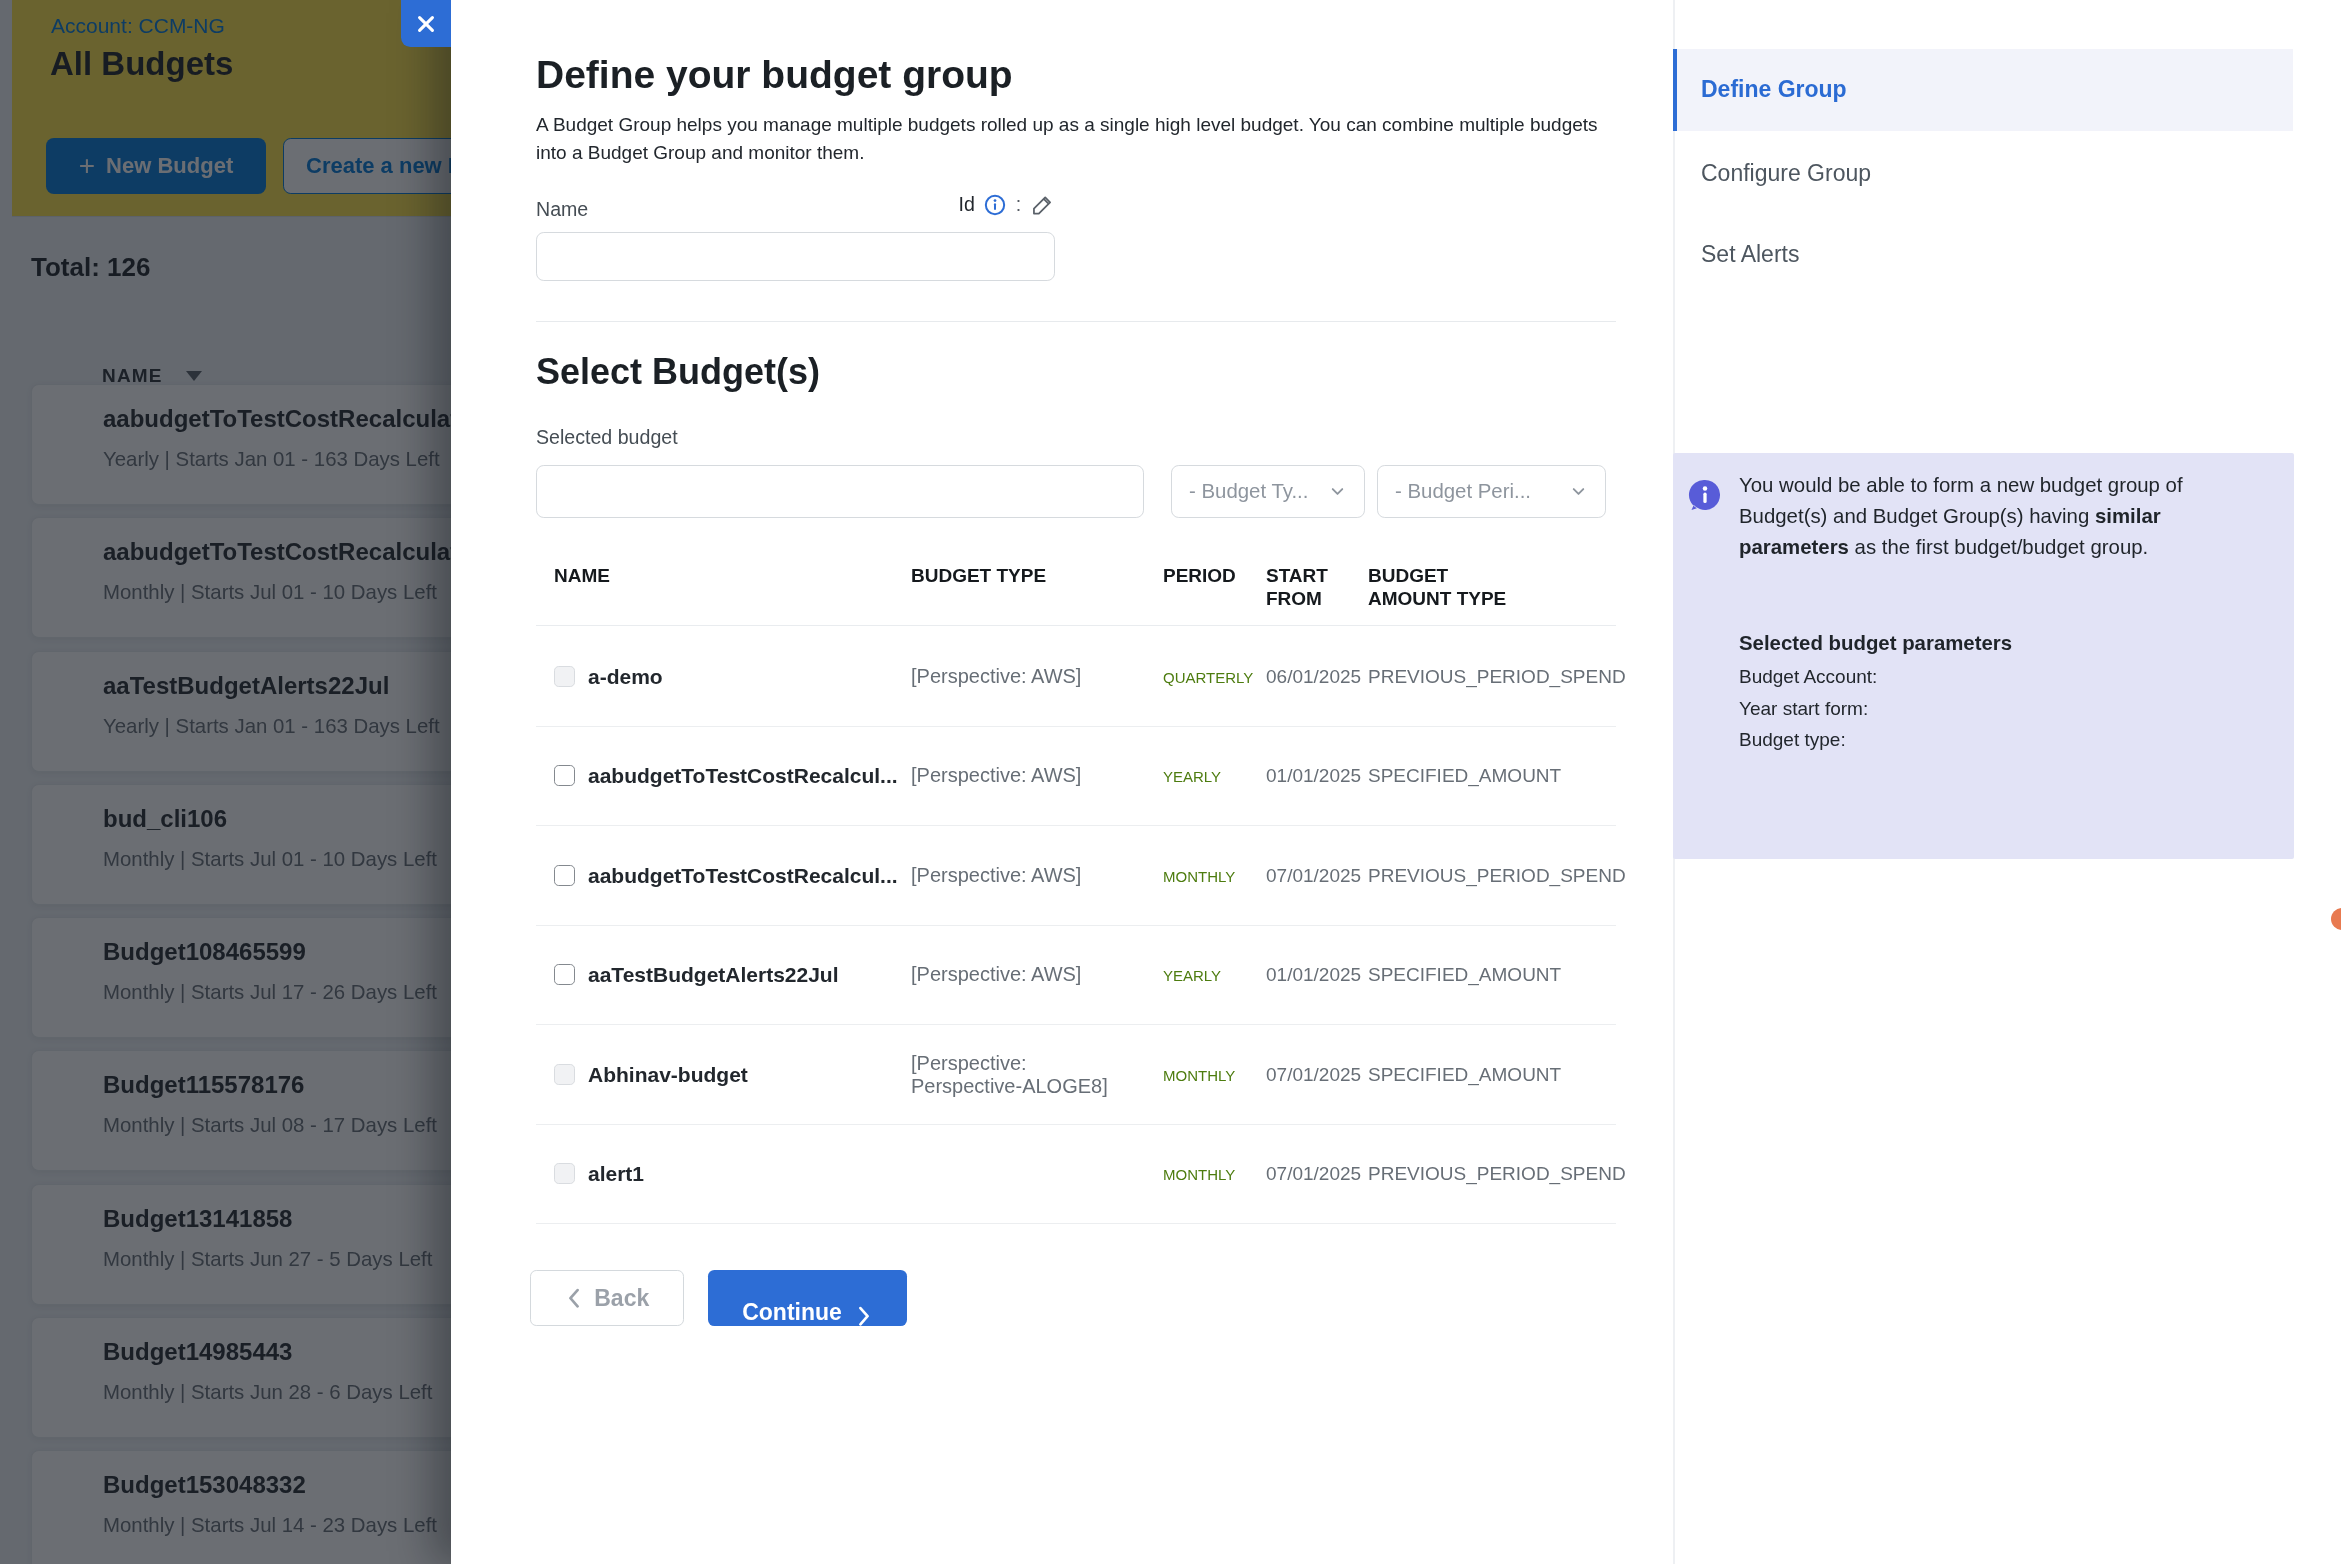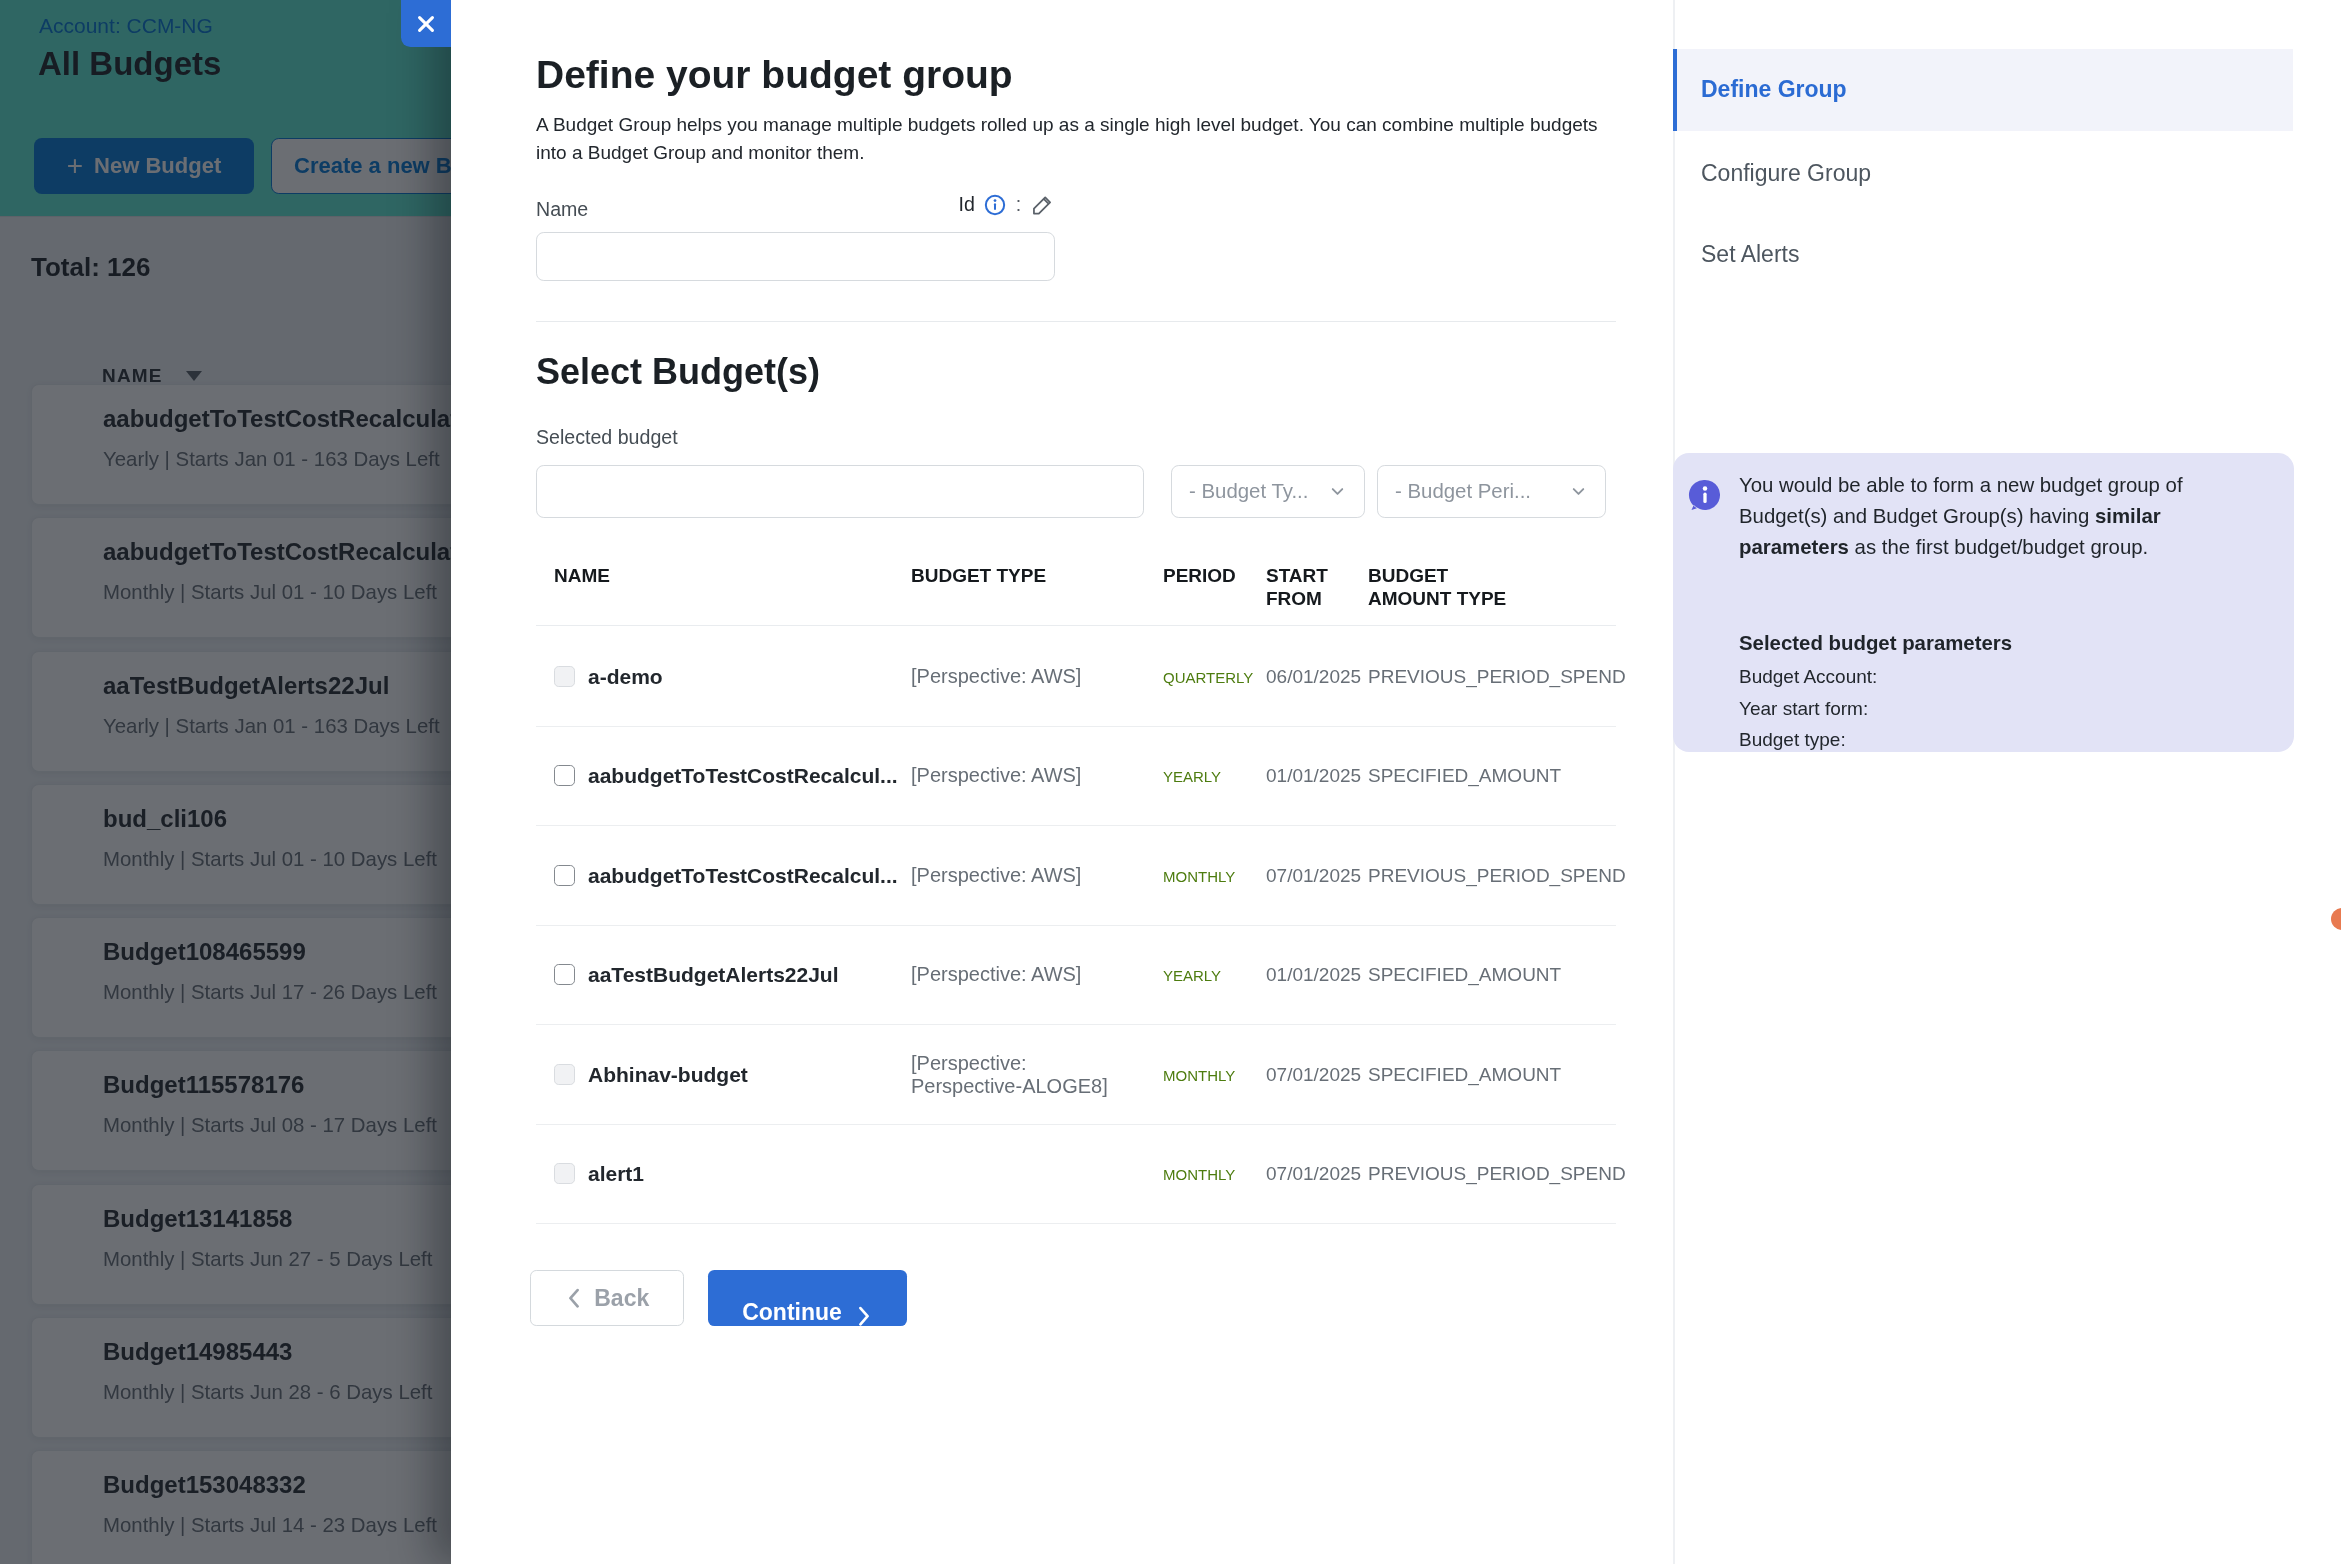--- a/index.html
+++ b/index.html
@@ -2,21 +2,21 @@
 <html style="font-size:12.5px"><head>
 <meta charset="utf-8">
 <style>
   * { margin:0; padding:0; box-sizing:border-box; }
   html,body { background:#ffffff; }
   body { font-family:"Liberation Sans", sans-serif; }
   #app { position:relative; width:2342px; height:1564px; overflow:hidden; background:#ffffff; }
 
   
   .left-page { position:absolute; left:0; top:0; width:486px; height:1564px; background:#eef1f4; overflow:hidden; }
-  .lp-top { position:absolute; left:0; top:0; width:486px; height:217px; background:#5eead4; border-bottom:1.6px solid #d9dee3; }
+  .lp-top { position:absolute; left:12px; top:0; width:486px; height:217px; background:#fde047; border-bottom:1.6px solid #d9dee3; }
   .account-link { position:absolute; left:39px; top:14px; font-size:21px; color:#0278d5; }
   .lp-title { position:absolute; left:38px; top:45px; font-size:33px; font-weight:700; color:#1d2227; }
   .btn-new { position:absolute; left:34px; top:138px; height:56px; width:220px; background:#0278d5; border:none; border-radius:7.8px; color:#ffffff; font-size:22px; font-weight:600; display:flex; align-items:center; justify-content:center; gap:11px; font-family:inherit; }
   .btn-new .plus { font-size:28px; font-weight:400; line-height:1; }
   .btn-create { position:absolute; left:271px; top:138px; height:56px; width:205px; background:#ffffff; border:1.6px solid #0278d5; border-radius:7.8px; color:#0278d5; font-size:22px; font-weight:600; display:flex; align-items:center; padding-left:22px; white-space:nowrap; overflow:hidden; font-family:inherit; }
   .lp-total { position:absolute; left:31px; top:252px; font-size:26px; font-weight:700; color:#1d2227; }
   .lp-colhdr { position:absolute; left:102px; top:365px; font-size:19px; font-weight:700; letter-spacing:1.2px; color:#2a2f35; display:flex; align-items:center; }
   .sort-caret { display:inline-block; width:0; height:0; margin-left:23.5px; border-left:8.6px solid transparent; border-right:8.6px solid transparent; border-top:10.2px solid #555d64; }
   .budget-card { position:absolute; left:31px; width:470px; height:121px; background:#ffffff; border:0.8px solid #e4e8ec; border-radius:7.8px; box-shadow:0 1.6px 6.3px rgba(40,50,60,0.07); }
   .bc-name { position:absolute; left:71px; top:20.4px; font-size:24px; font-weight:600; color:#242a30; white-space:nowrap; }
@@ -68,21 +68,21 @@
   
   .side-border { position:absolute; left:1673px; top:0; width:1.6px; height:1564px; background:#eef0f3; z-index:12; }
   .step-active-bg { position:absolute; left:1674px; top:49px; width:619px; height:82px; background:#f2f3fa; z-index:12; }
   .step-indicator { position:absolute; left:1673px; top:49px; width:3.9px; height:82px; background:#2d6dd5; z-index:13; }
   .step { position:absolute; left:1701px; font-size:23px; color:#4d565f; z-index:13; cursor:pointer; }
   .step-1 { top:76px; font-weight:700; color:#2b6bd3; }
   .step-2 { top:160px; }
   .step-3 { top:241px; }
 
   
-  .info-box { position:absolute; left:1673px; top:453px; width:621px; height:299px; background:#e2e3f6; border-radius:16px; z-index:12; }
+  .info-box { position:absolute; left:1673px; top:453px; width:621px; height:406px; background:#e2e3f6; border-radius:2px; z-index:12; }
   .info-icon { position:absolute; left:14px; top:23.5px; width:36px; height:36px; }
   .info-para { position:absolute; left:66px; top:17px; width:525px; font-size:20.4px; line-height:31px; color:#1f242a; }
   .info-params-heading { position:absolute; left:66px; top:179px; font-size:20.4px; font-weight:700; color:#1f242a; }
   .info-param { position:absolute; left:66px; font-size:19px; color:#22272d; }
   .ip-1 { top:213px; } .ip-2 { top:245px; } .ip-3 { top:276px; }
 
   .orange-dot { position:absolute; left:2331px; top:908px; width:22px; height:22px; border-radius:50%; background:#e87a50; z-index:25; }
 </style>
 </head>
 <body>

